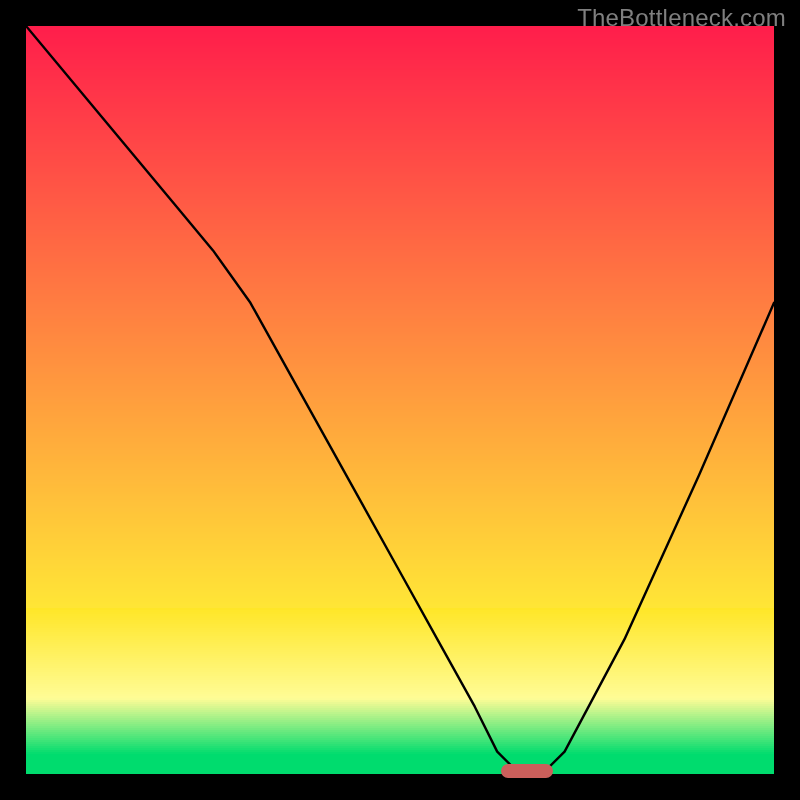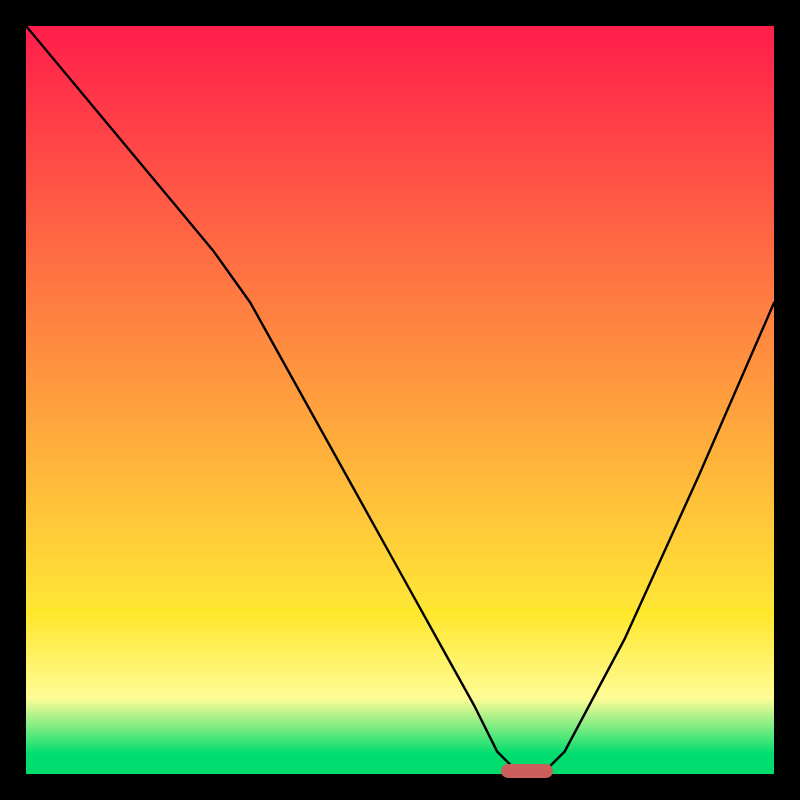--- a/index.html
+++ b/index.html
@@ -57,20 +57,21 @@
     background: #cb5f5b;
     border-radius: 7px;
     z-index: 12;
   }
 </style>
 </head>
 <body>
 
 <div class="stage">
 
+  <div class="watermark">TheBottleneck.com</div>
 
   <div class="plot" id="plot">
       <div class="row" style="background:rgb(255,30,75)"></div>
       <div class="row" style="background:rgb(255,31,75)"></div>
       <div class="row" style="background:rgb(255,31,75)"></div>
       <div class="row" style="background:rgb(255,32,75)"></div>
       <div class="row" style="background:rgb(255,33,75)"></div>
       <div class="row" style="background:rgb(255,33,75)"></div>
       <div class="row" style="background:rgb(255,34,75)"></div>
       <div class="row" style="background:rgb(255,35,74)"></div>

